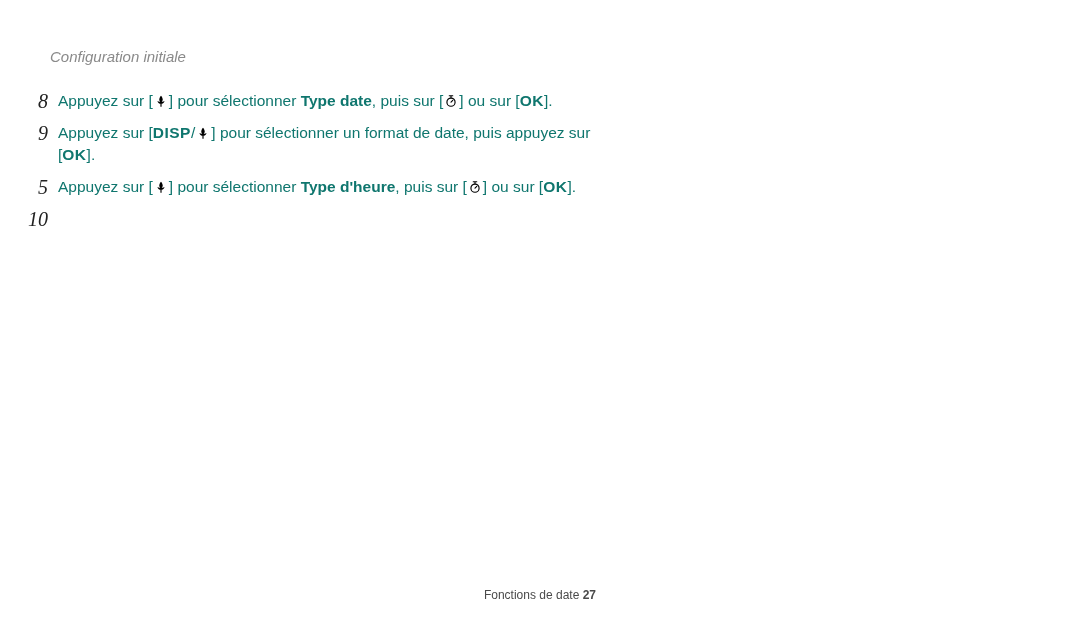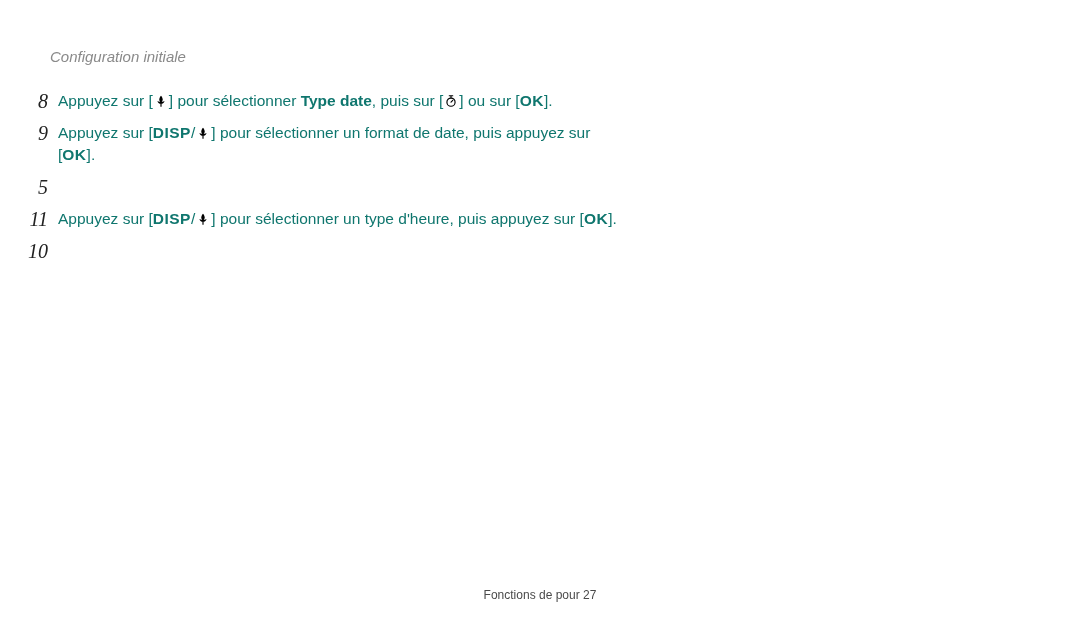--- a/index.html
+++ b/index.html
@@ -64,21 +64,21 @@
     left: 0;
     width: 1080px;
     text-align: center;
     font-size: 12px;
     color: #4a4a4a;
   }
   .footer .sec {
     color: #4a4a4a;
   }
   .footer .pn {
-    font-weight: 400;
+    font-weight: 700;
   }
 
   
   .ico {
     display: inline-block;
     vertical-align: -2px;
     margin: 0 1px;
   }
   .bracket-wrap {
     white-space: nowrap;
@@ -102,30 +102,30 @@
             </svg>]</span> ou sur <span class="bracket-wrap">[<span style="font-family:Arial,sans-serif;font-weight:700;letter-spacing:0.5px;">OK</span>]</span>.</div>
       </div>
       <div class="step">
         <div class="step-num">9</div>
         <div class="step-text">Appuyez sur <span class="bracket-wrap">[<span style="font-family:Arial,sans-serif;font-weight:700;letter-spacing:0.5px;">DISP</span>/<svg class="ico" width="14" height="14" viewBox="0 0 24 24">
               <path fill="#000" d="M12 13c-2 0-3-1.5-3-3.5S11 3 12 3s3 4.5 3 6.5S14 13 12 13zm0 0c-2 0-4 .5-6-1 0 0 1 5 6 5s6-5 6-5c-2 1.5-4 1-6 1zM11 17h2v5h-2z"></path>
             </svg>]</span> pour sélectionner un format de date, puis appuyez sur <span class="bracket-wrap">[<span style="font-family:Arial,sans-serif;font-weight:700;letter-spacing:0.5px;">OK</span>]</span>.</div>
       </div>
       <div class="step">
         <div class="step-num">5</div>
-      </div>
-      <div class="step">
-        <div class="step-num">11</div>
-        <div class="step-text">Appuyez sur <span class="bracket-wrap">[<span style="font-family:Arial,sans-serif;font-weight:700;letter-spacing:0.5px;">DISP</span>/<svg class="ico" width="14" height="14" viewBox="0 0 24 24">
+        <div class="step-text">Appuyez sur <span class="bracket-wrap">[<svg class="ico" width="14" height="14" viewBox="0 0 24 24">
               <path fill="#000" d="M12 13c-2 0-3-1.5-3-3.5S11 3 12 3s3 4.5 3 6.5S14 13 12 13zm0 0c-2 0-4 .5-6-1 0 0 1 5 6 5s6-5 6-5c-2 1.5-4 1-6 1zM11 17h2v5h-2z"></path>
-            </svg>]</span> pour sélectionner un type d'heure, puis appuyez sur <span class="bracket-wrap">[<span style="font-family:Arial,sans-serif;font-weight:700;letter-spacing:0.5px;">OK</span>]</span>.</div>
+            </svg>]</span> pour sélectionner <b>Type d'heure</b>, puis sur <span class="bracket-wrap">[<svg class="ico" width="14" height="14" viewBox="0 0 24 24">
+              <circle cx="12" cy="14" r="7" fill="none" stroke="#000" stroke-width="2"></circle>
+              <path d="M9 3h6M12 3v3M12 14l3-3" stroke="#000" stroke-width="2" fill="none" stroke-linecap="round"></path>
+            </svg>]</span> ou sur <span class="bracket-wrap">[<span style="font-family:Arial,sans-serif;font-weight:700;letter-spacing:0.5px;">OK</span>]</span>.</div>
       </div>
       <div class="step">
         <div class="step-num">10</div>
       </div>
     </div>
 
   <div class="footer">
-    <span class="sec">Fonctions de pour</span>
+    <span class="sec">Fonctions de date</span>
     <span class="pn">27</span>
   </div>
 
 </div>
 
 </body></html>

